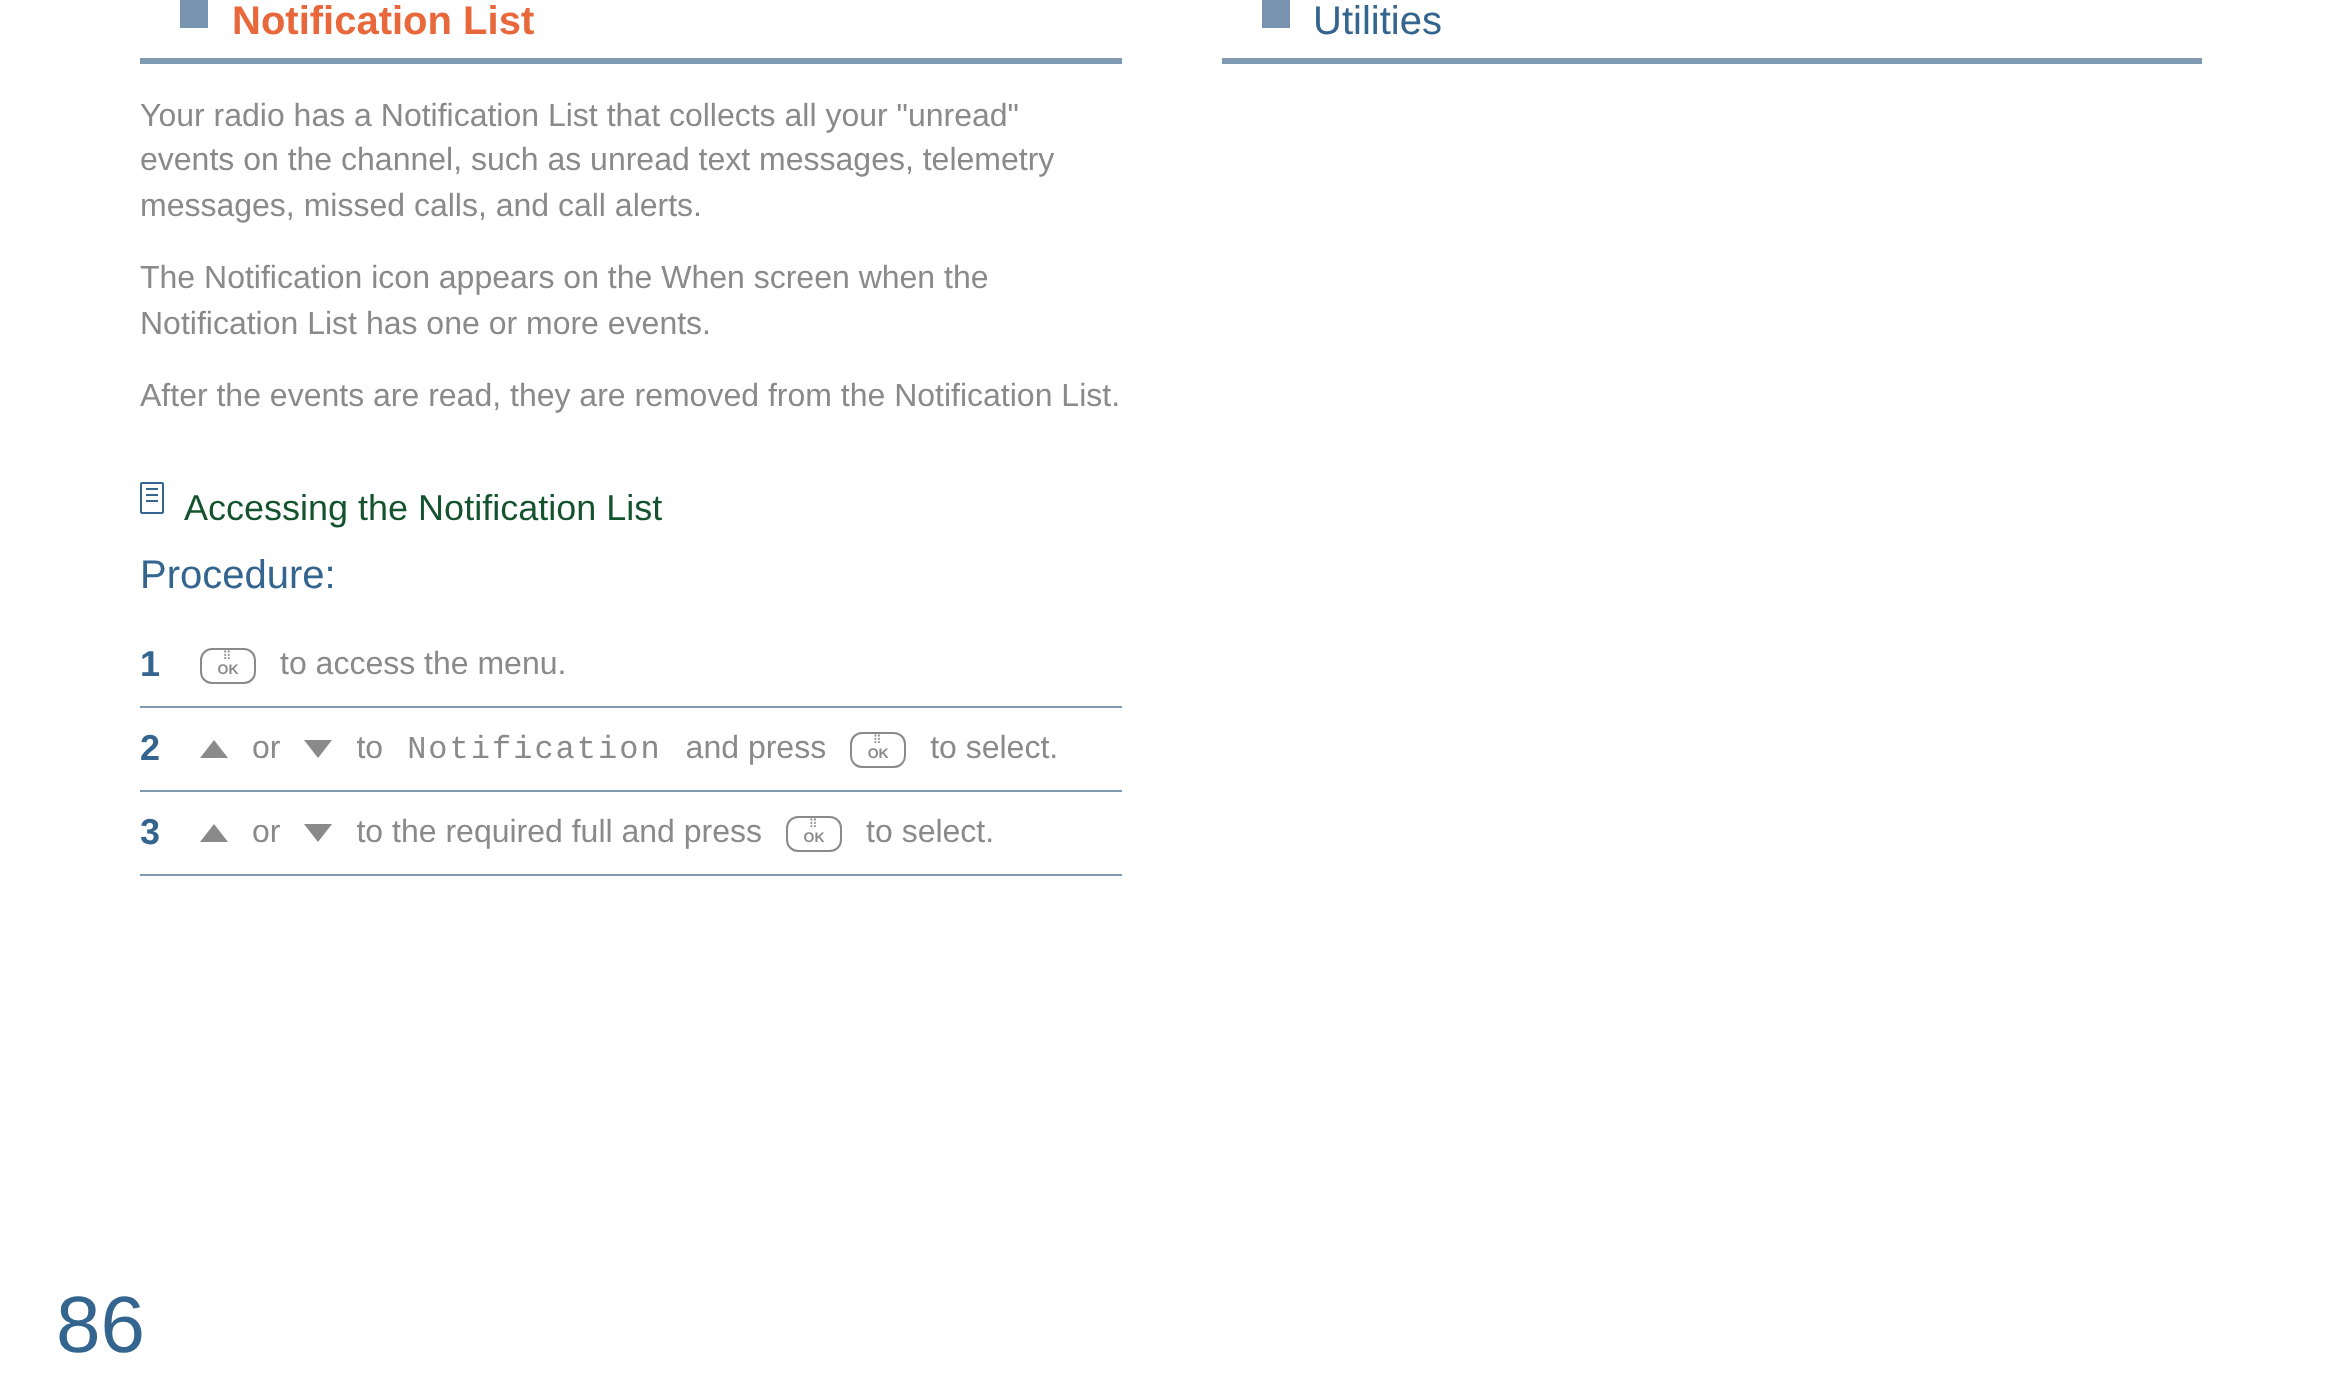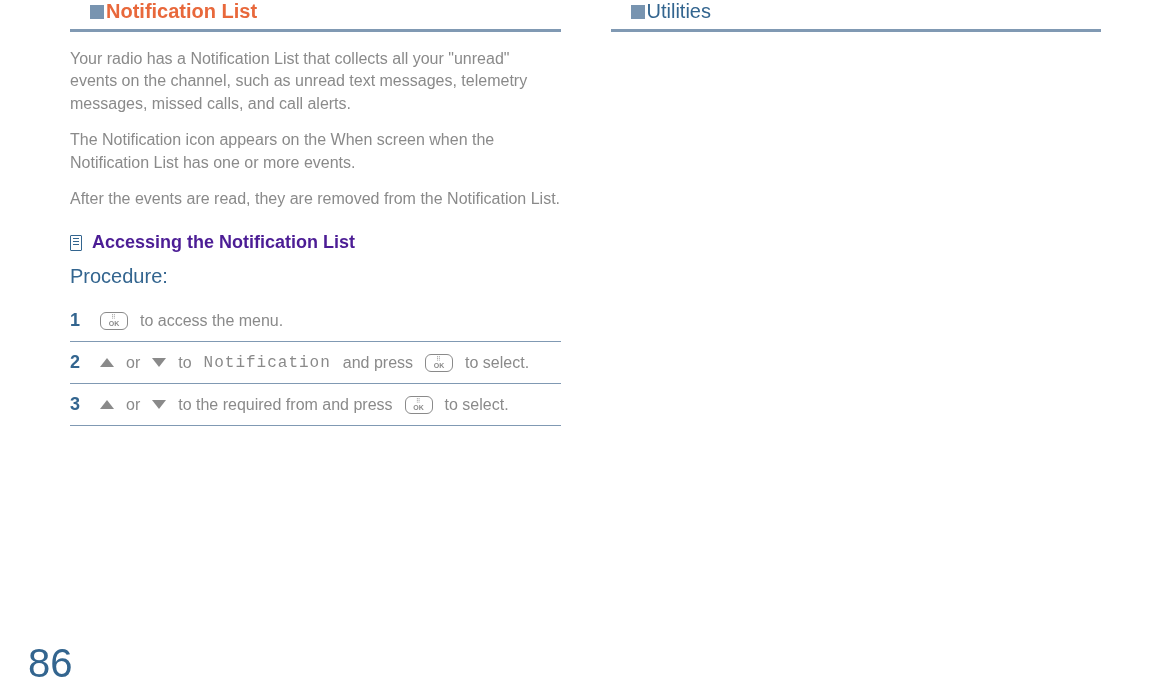--- a/index.html
+++ b/index.html
@@ -15,22 +15,22 @@
       display: flex;
       gap: 50px;
       padding-top: 0;
     }
     .col {
       flex: 1;
       min-width: 0;
     }
     .section-header {
       display: flex;
-      align-items: center;
-      gap: 2px;
+      align-items: flex-start;
+      gap: 12px;
       margin-bottom: 6px;
       padding-left: 20px;
     }
     .section-marker {
       width: 14px;
       height: 14px;
       background: #7894b0;
       flex-shrink: 0;
     }
     .section-title-primary {
@@ -55,23 +55,24 @@
       margin-bottom: 14px;
     }
     .sub-header {
       display: flex;
       align-items: center;
       gap: 10px;
       margin-top: 22px;
       margin-bottom: 12px;
     }
     .sub-title {
-      color: #4c1d95;
+      color: #14532d;
       font-size: 18px;
-      font-weight: bold;
+      font-weight: normal;
+      margin-top: 12px;
     }
     .procedure-label {
       color: #33658f;
       font-size: 20px;
       font-weight: normal;
       margin-bottom: 12px;
     }
     .step {
       display: flex;
       align-items: center;
@@ -202,21 +203,21 @@
         <span> to select.</span>
       </div>
     </div>
 
     <div class="step">
       <div class="step-num">3</div>
       <div class="step-body">
         <span class="tri-up"></span>
         <span> or </span>
         <span class="tri-down"></span>
-        <span> to the required from and press </span>
+        <span> to the required full and press </span>
         <span class="ok-btn">
             <span class="dots">⠿</span>
             <span class="ok">OK</span>
           </span>
         <span> to select.</span>
       </div>
     </div>
   </div>
 
   <div class="col">

